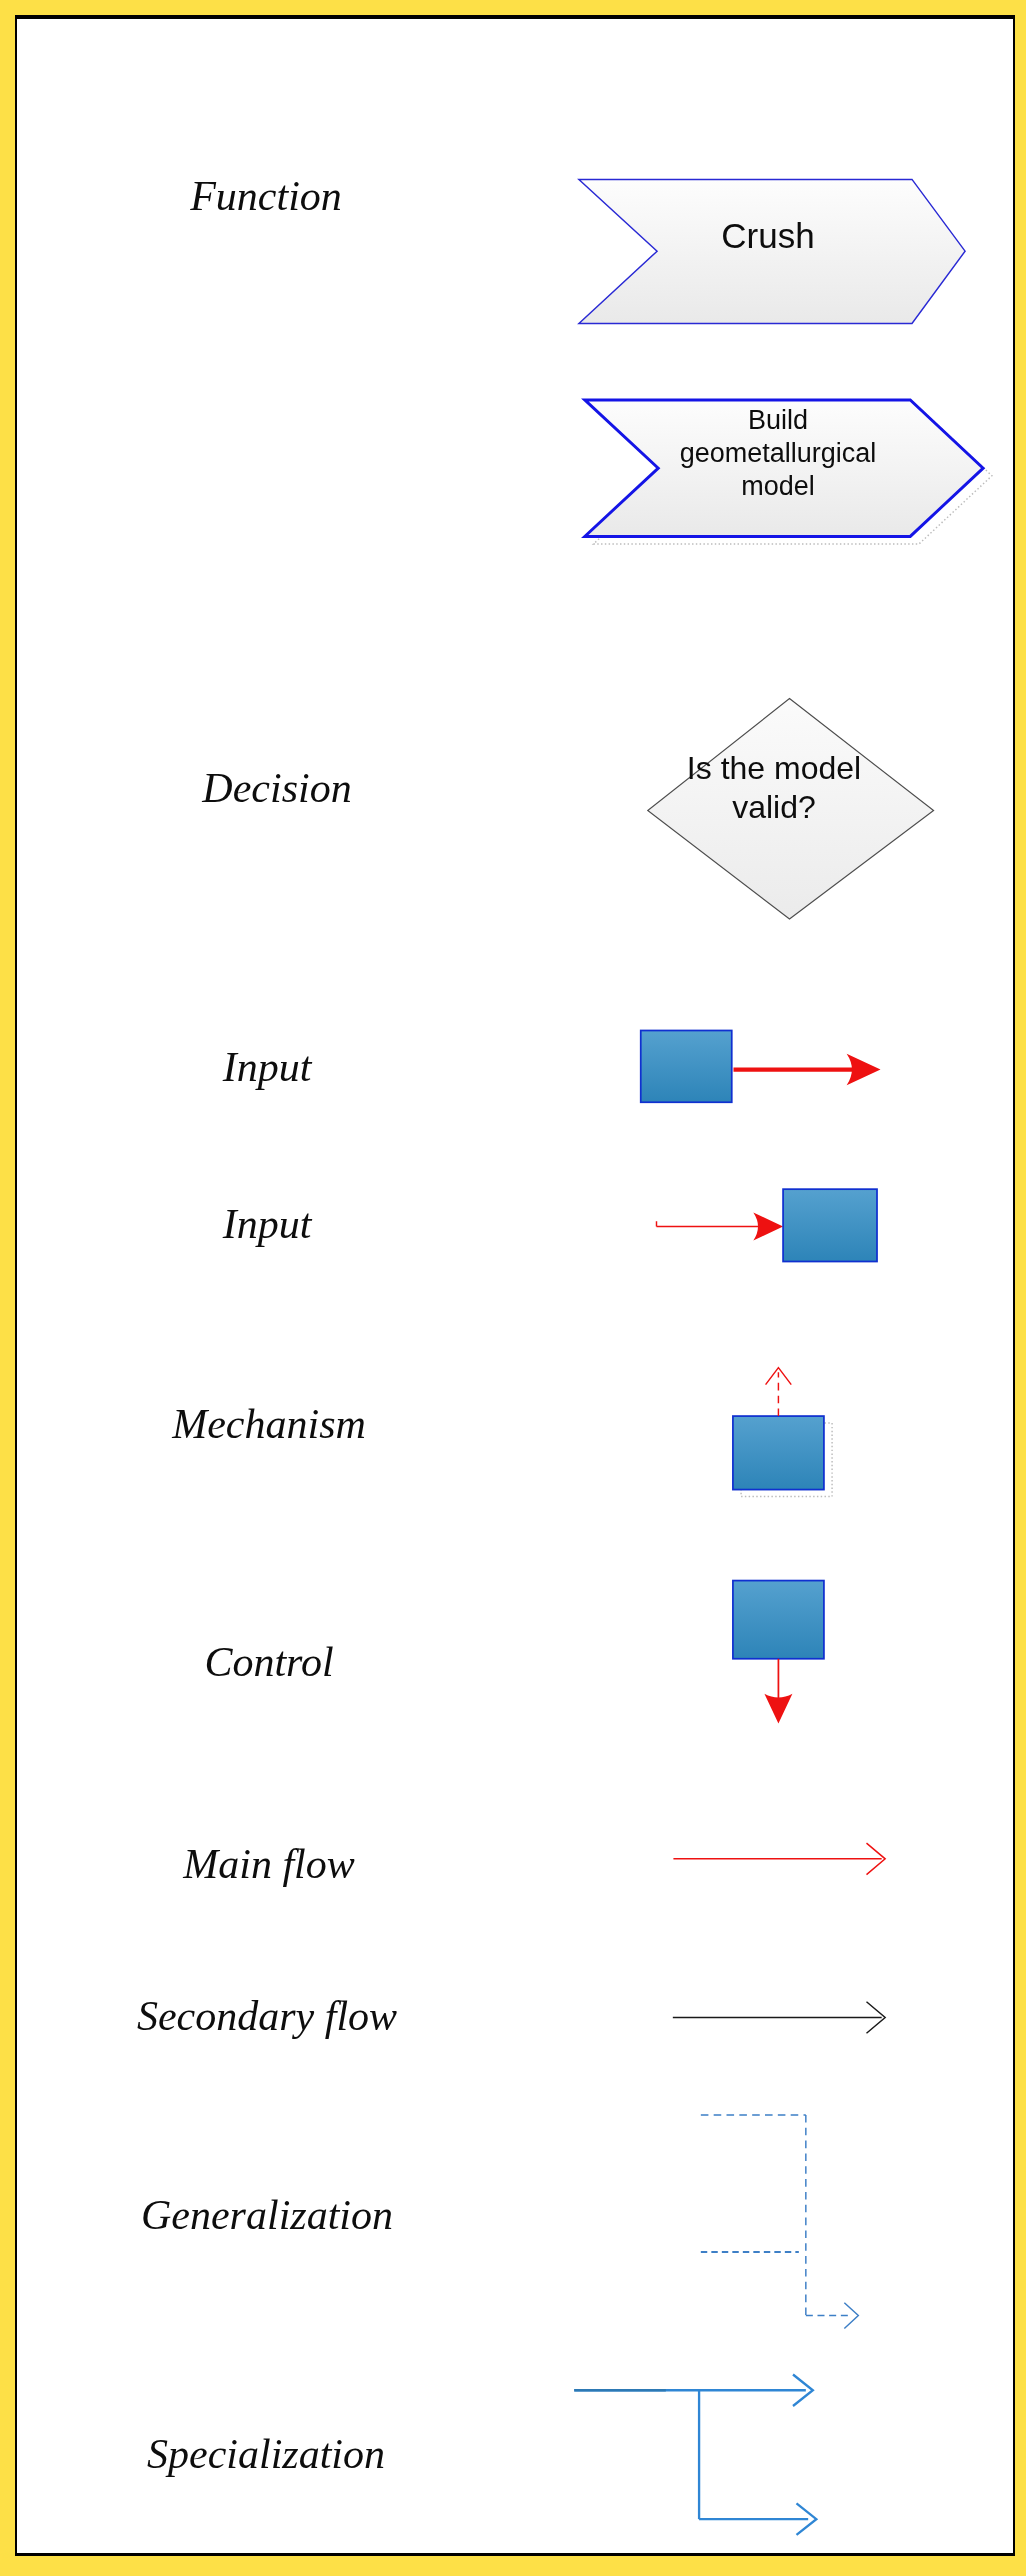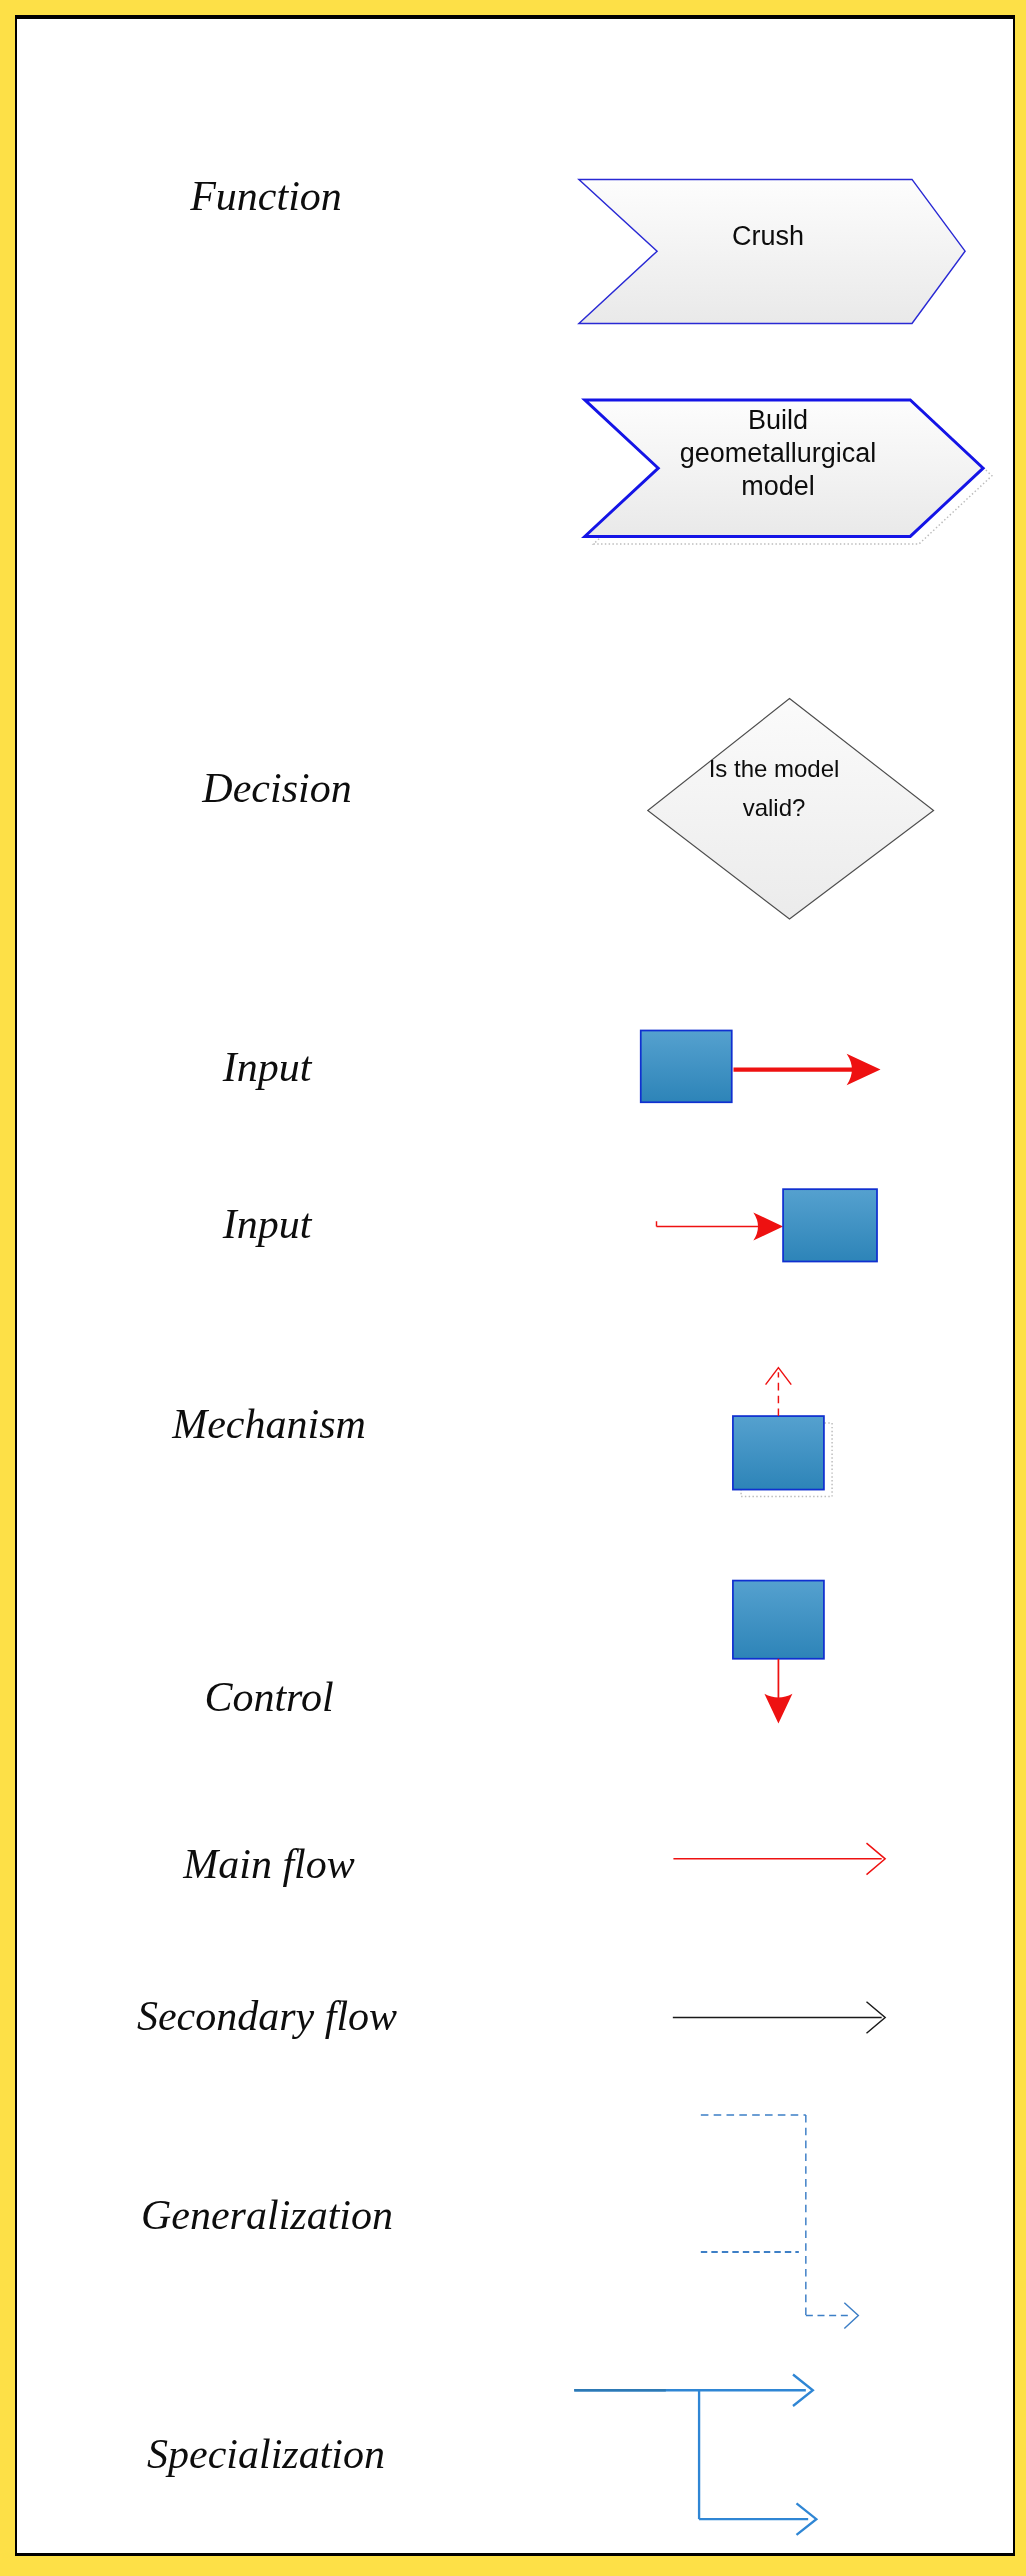--- a/index.html
+++ b/index.html
@@ -40,23 +40,23 @@
     text-align: center;
   }
   .shape-text {
     position: absolute;
     transform: translate(-50%, -50%);
     font-family: "Liberation Sans", sans-serif;
     color: #0d0d0d;
     white-space: nowrap;
     text-align: center;
   }
-  .crush-text  { font-size: 27px; }
+  .crush-text  { font-size: 35px; }
   .build-text  { font-size: 27px; line-height: 33px; }
-  .decision-text { font-size: 24px; line-height: 39px; }
+  .decision-text { font-size: 32px; line-height: 39px; }
 </style>
 </head>
 <body>
 
 <div class="page">
   <div class="frame">
 
     <svg class="shapes-svg" viewBox="0 0 1760 4416" xmlns="http://www.w3.org/2000/svg">
       <defs>
         <linearGradient id="gradShape" x1="0" y1="0" x2="0" y2="1">
@@ -120,21 +120,21 @@
         <line x1="1169" y1="4286" x2="1356" y2="4286" stroke="#2f86d4" stroke-width="4"></line>
         <path d="M1336,4259 L1370,4286 L1336,4313" fill="none" stroke="#2f86d4" stroke-width="4"></path>
       </g>
     </svg>
 
     <div class="row-label" style="left:249px; top:177px;">Function</div>
     <div class="row-label" style="left:260px; top:769px;text-align:right;">Decision</div>
     <div class="row-label" style="left:250px; top:1048px;">Input</div>
     <div class="row-label" style="left:250px; top:1205px;">Input</div>
     <div class="row-label" style="left:252px; top:1405px;">Mechanism</div>
-    <div class="row-label" style="left:252px; top:1678px;">Control</div>
+    <div class="row-label" style="left:252px; top:1643px;">Control</div>
     <div class="row-label" style="left:252px; top:1845px;">Main flow</div>
     <div class="row-label" style="left:250px; top:1997px;">Secondary flow</div>
     <div class="row-label" style="left:250px; top:2196px;">Generalization</div>
     <div class="row-label" style="left:249px; top:2435px;">Specialization</div>
 
     <div class="shape-text crush-text" style="left:751px; top:217px;">Crush</div>
 
     <div class="shape-text build-text" style="left:761px; top:434px;">
       <div>Build</div>
       <div>geometallurgical</div>

